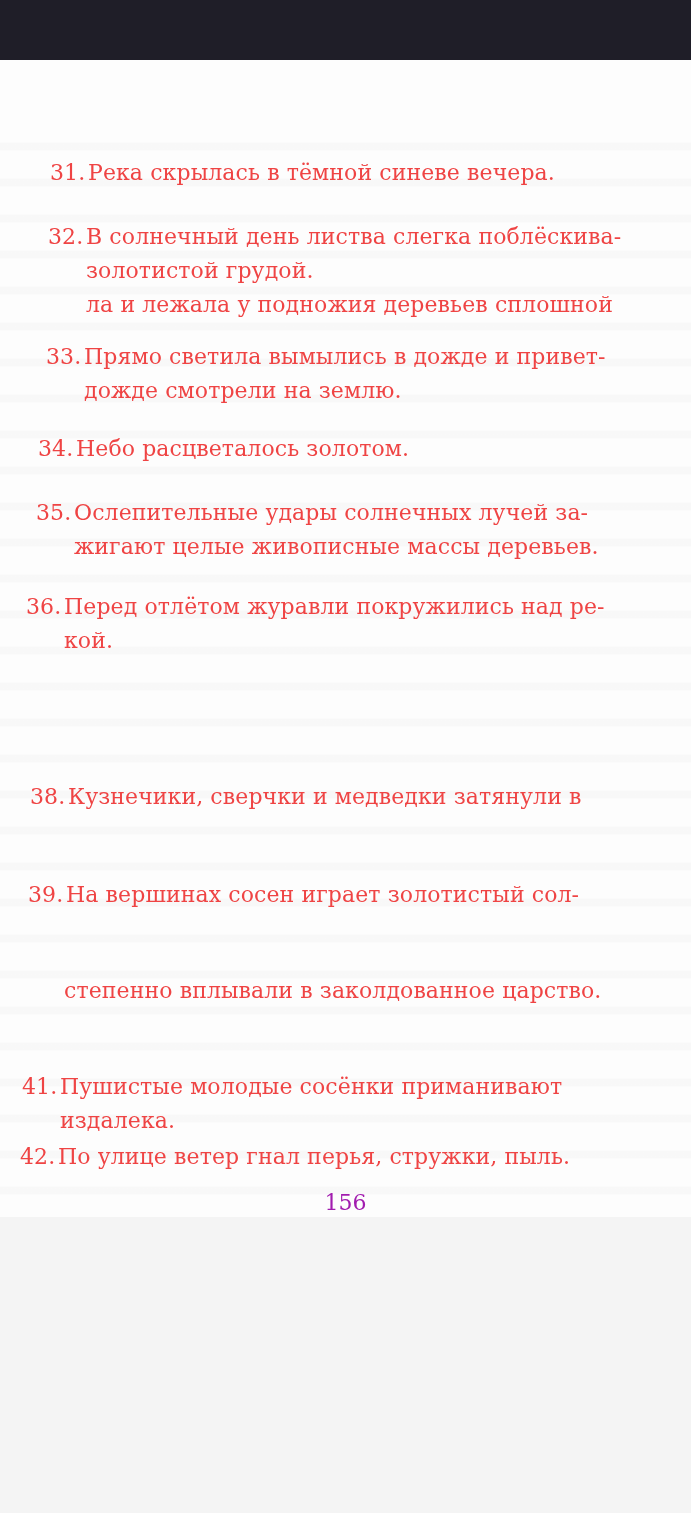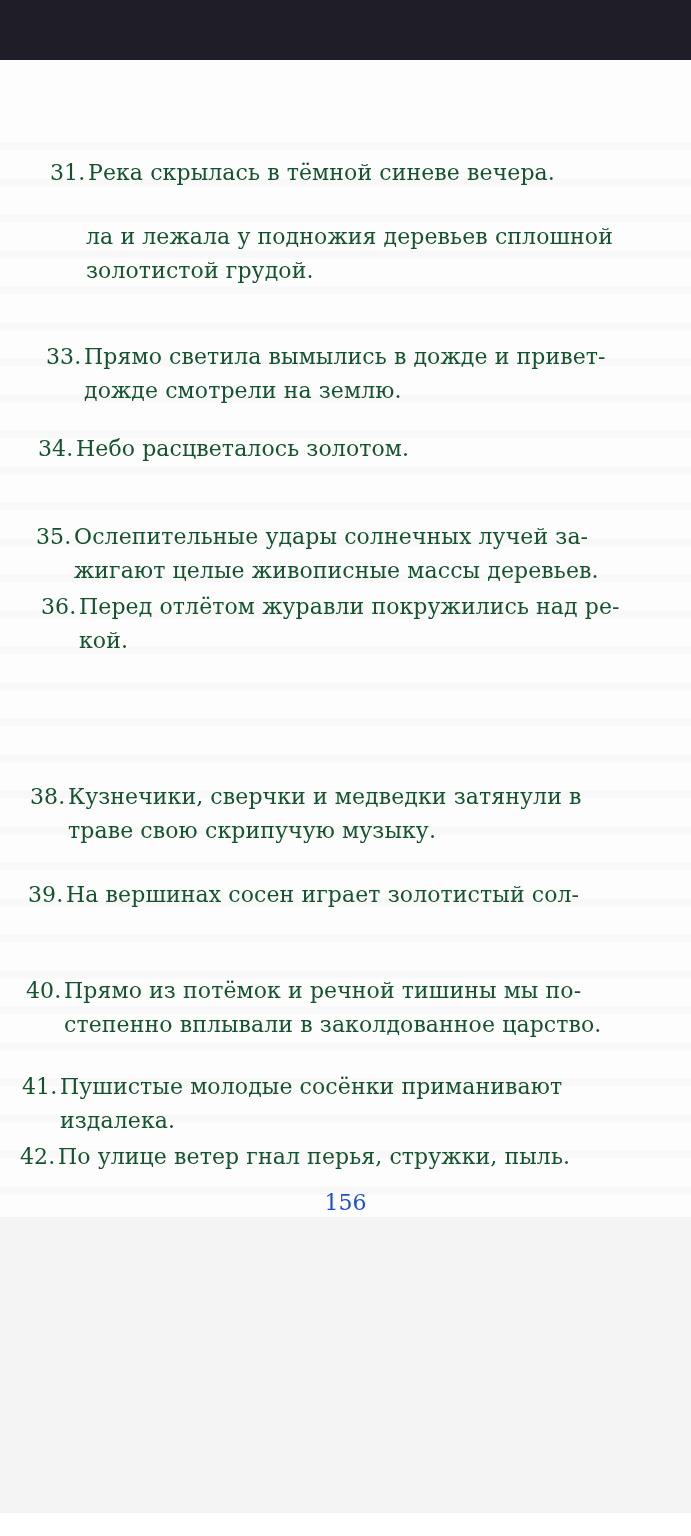--- a/index.html
+++ b/index.html
@@ -34,21 +34,21 @@
           rgba(0,0,0,0) 0px,
           rgba(0,0,0,0) 22px,
           rgba(0,0,0,0.018) 23px,
           rgba(0,0,0,0.018) 30px,
           rgba(0,0,0,0) 31px,
           rgba(0,0,0,0) 36px);
       pointer-events: none;
     }
     .sentence {
       position: absolute;
-      color: #14532d;
+      color: #ef4444;
       font-size: 22px;
       line-height: 34px;
       white-space: nowrap;
       letter-spacing: 0.1px;
     }
     .sentence .num {
       display: inline-block;
       width: 34px;
       margin-right: 4px;
     }
@@ -57,21 +57,21 @@
     }
     .sentence .line.cont {
       padding-left: 38px;
     }
     .page-number {
       position: absolute;
       left: 0; width: 691px;
       top: 1130px;
       text-align: center;
       font-size: 22px;
-      color: #1d4ed8;
+      color: #a21caf;
     }
     .bottom-area {
       position: absolute;
       left: 0; top: 1217px;
       width: 691px; height: 296px;
       background: #f4f4f4;
     }
     .bottom-edge {
       position: absolute;
       left: 0; top: 1513px;
@@ -84,57 +84,56 @@
 
 <div class="top-bar"></div>
 
 <div class="page">
 
   <div class="sentence" style="left:50px; top:96px;">
     <span class="line"><span class="num">31.</span><span>Река скрылась в тёмной синеве вечера.</span></span>
   </div>
 
   <div class="sentence" style="left:48px; top:160px;">
+    <span class="line"><span class="num">32.</span><span>В солнечный день листва слегка поблёскива-</span></span>
+    <span class="line cont">золотистой грудой.</span>
     <span class="line cont">ла и лежала у подножия деревьев сплошной</span>
-    <span class="line cont">золотистой грудой.</span>
   </div>
 
   <div class="sentence" style="left:46px; top:280px;">
     <span class="line"><span class="num">33.</span><span>Прямо светила вымылись в дожде и привет-</span></span>
     <span class="line cont">дожде смотрели на землю.</span>
   </div>
 
   <div class="sentence" style="left:38px; top:372px;">
     <span class="line"><span class="num">34.</span><span>Небо расцветалось золотом.</span></span>
   </div>
 
-  <div class="sentence" style="left:36px; top:436px;margin-top:24px;">
+  <div class="sentence" style="left:36px; top:436px;">
     <span class="line"><span class="num">35.</span><span>Ослепительные удары солнечных лучей за-</span></span>
     <span class="line cont">жигают целые живописные массы деревьев.</span>
   </div>
 
-  <div class="sentence" style="left:41px; top:530px;">
+  <div class="sentence" style="left:26px; top:530px;">
     <span class="line"><span class="num">36.</span><span>Перед отлётом журавли покружились над ре-</span></span>
     <span class="line cont">кой.</span>
   </div>
 
   <div class="sentence" style="left:34px; top:624px;">
   </div>
 
   <div class="sentence" style="left:30px; top:720px;">
     <span class="line"><span class="num">38.</span><span>Кузнечики, сверчки и медведки затянули в</span></span>
-    <span class="line cont">траве свою скрипучую музыку.</span>
   </div>
 
   <div class="sentence" style="left:28px; top:818px;">
     <span class="line"><span class="num">39.</span><span>На вершинах сосен играет золотистый сол-</span></span>
   </div>
 
   <div class="sentence" style="left:26px; top:914px;">
-    <span class="line"><span class="num">40.</span><span>Прямо из потёмок и речной тишины мы по-</span></span>
     <span class="line cont">степенно вплывали в заколдованное царство.</span>
   </div>
 
   <div class="sentence" style="left:22px; top:1010px;">
     <span class="line"><span class="num">41.</span><span>Пушистые молодые сосёнки приманивают</span></span>
     <span class="line cont">издалека.</span>
   </div>
 
   <div class="sentence" style="left:20px; top:1080px;text-align:right;">
     <span class="line"><span class="num">42.</span><span>По улице ветер гнал перья, стружки, пыль.</span></span>

